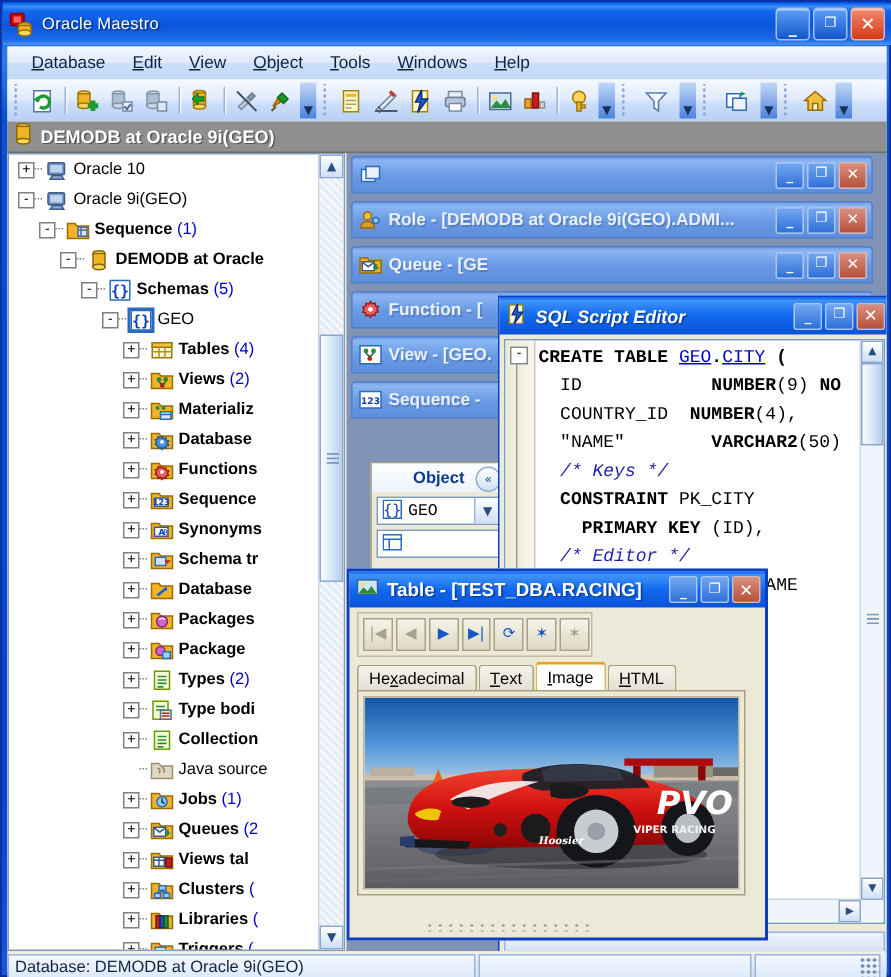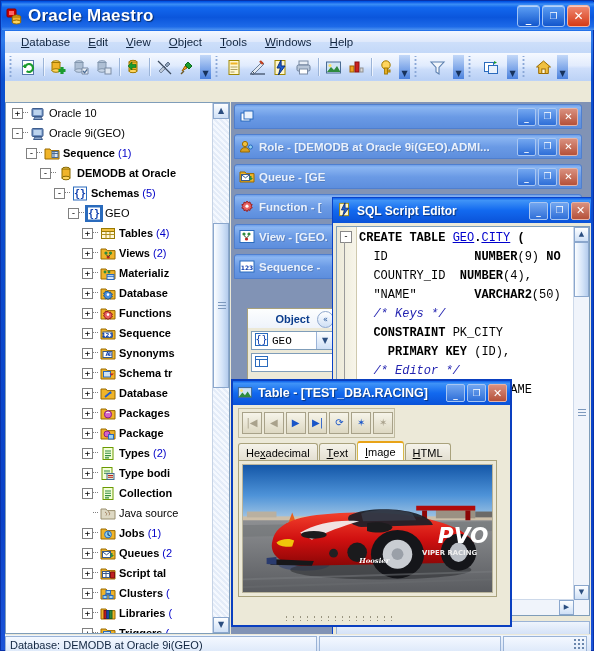--- a/index.html
+++ b/index.html
@@ -18,21 +18,21 @@
   
   .titlebar{
     position:absolute;left:1px;top:1px;width:592px;height:28px;
     background:linear-gradient(to bottom,#0c5ae8 0%,#3a8ef5 8%,#1267ee 20%,#0b56dc 55%,#1d6ae8 88%,#4d93f0 100%);
     display:flex;align-items:center;
   }
   .tb-icon{
     width:17px;height:17px;margin-left:4px;margin-right:5px;position:relative;flex:0 0 auto;
   }
   .tb-title{
-    color:#fff;font-weight:bold;font-size:17px;
+    color:#fff;font-weight:normal;font-size:11px;
     text-shadow:1px 1px 1px rgba(0,0,0,.55);
     white-space:nowrap;letter-spacing:.2px;
   }
   .tb-btns{margin-left:auto;display:flex;gap:2px;padding-right:4px;}
   .tb-btn{
     width:21px;height:20px;border-radius:3px;border:1px solid #9fc2f5;
     display:flex;align-items:center;justify-content:center;
     color:#fff;font-size:11px;font-weight:bold;
     box-shadow:inset 0 1px 0 rgba(255,255,255,.55);
   }
@@ -174,21 +174,21 @@
   }
   
   .sqlwin{
     position:absolute;left:101px;top:95px;width:262px;height:445px;
     background:#ece9d8;border:1px solid #0a42c8;box-sizing:border-box;
   }
   .sqlwin .bar{
     height:25px;background:linear-gradient(to bottom,#0e62ec 0%,#3f93f7 10%,#1269ef 50%,#0a52d8 100%);
     display:flex;align-items:center;
   }
-  .sqlwin .bar .t{color:#fff;font-weight:bold;font-size:12px;text-shadow:1px 1px 1px rgba(0,0,0,.45);}
+  .sqlwin .bar .t{color:#fff;font-weight:bold;font-size:12px;text-shadow:1px 1px 1px rgba(0,0,0,.45);font-style:italic;}
   .sqlbody{
     position:absolute;left:3px;top:28px;width:254px;height:390px;
     background:#fff;border:1px solid #7f9db9;box-sizing:border-box;overflow:hidden;
   }
   .gutter{
     position:absolute;left:0;top:0;width:19px;height:100%;
     background:linear-gradient(to right,#ece9d8,#f7f5ea);border-right:1px solid #cfc9ae;
   }
   .foldbox{
     position:absolute;left:3px;top:4px;width:10px;height:10px;border:1px solid #888;background:#fff;
@@ -473,20 +473,30 @@
             <path d="M8.5 2L1.5 8h2.2v6.5h9.6V8h2.2z" fill="#f0c040" stroke="#9a6b00"></path>
             <rect x="6.8" y="10" width="3.4" height="4.5" fill="#fff8e0" stroke="#9a6b00"></rect>
           </svg>
         </div>
         <div class="chev">
           <span class="gl">▼</span>
         </div>
       </div>
     </div>
 
+    <div class="dbband">
+      <span>
+        <svg width="11" height="15" viewBox="0 0 11 15">
+          <ellipse cx="5.5" cy="2.2" rx="4.3" ry="1.8" fill="#ffd55e" stroke="#8a6a00"></ellipse>
+          <rect x="1.2" y="2.2" width="8.6" height="10" fill="#f0b429" stroke="#8a6a00"></rect>
+          <ellipse cx="5.5" cy="12.2" rx="4.3" ry="1.8" fill="#ffd55e" stroke="#8a6a00"></ellipse>
+        </svg>
+      </span>
+      <span class="lbl">DEMODB  at Oracle 9i(GEO)</span>
+    </div>
 
     <div class="treepanel">
       <div class="tree" id="tree">
           <div class="trow">
             <span style="width:6px;flex:0 0 auto"></span>
             <span class="exp">+</span>
             <span class="dotline"></span>
             <span class="ticon"><svg width="16" height="15" viewBox="0 0 16 15">
                 <rect x="2" y="2.5" width="11" height="8" rx="1" fill="#6e8fc0" stroke="#3d5c8c"></rect>
                 <rect x="3.5" y="4" width="8" height="5" fill="#bcd4ee"></rect>
@@ -748,21 +758,21 @@
           <div class="trow">
             <span style="width:76px;flex:0 0 auto"></span>
             <span class="exp">+</span>
             <span class="dotline"></span>
             <span class="ticon"><svg width="16" height="15" viewBox="0 0 16 15">
                 <path d="M1 3h5l1.2 1.6H15V13H1z" fill="#f0b429" stroke="#9a6b00"></path>
                 <rect x="2.5" y="5.5" width="7" height="6" fill="#fff" stroke="#3a5c8c"></rect>
                 <path d="M2.5 7.5h7M6 5.5v6" stroke="#3a5c8c"></path>
                 <path d="M10.5 6h4v6h-4z" fill="#c02020" stroke="#801010"></path>
               </svg></span>
-            <span class="tlabel b">Script tal</span>
+            <span class="tlabel b">Views tal</span>
           </div>
           <div class="trow">
             <span style="width:76px;flex:0 0 auto"></span>
             <span class="exp">+</span>
             <span class="dotline"></span>
             <span class="ticon"><svg width="16" height="15" viewBox="0 0 16 15">
                 <path d="M1 3h5l1.2 1.6H15V13H1z" fill="#f0b429" stroke="#9a6b00"></path>
                 <rect x="6" y="4.5" width="4.5" height="3" fill="#9fd4f0" stroke="#2a6bbd"></rect>
                 <rect x="3" y="9.5" width="4" height="3" fill="#9fd4f0" stroke="#2a6bbd"></rect>
                 <rect x="9" y="9.5" width="4" height="3" fill="#9fd4f0" stroke="#2a6bbd"></rect>

